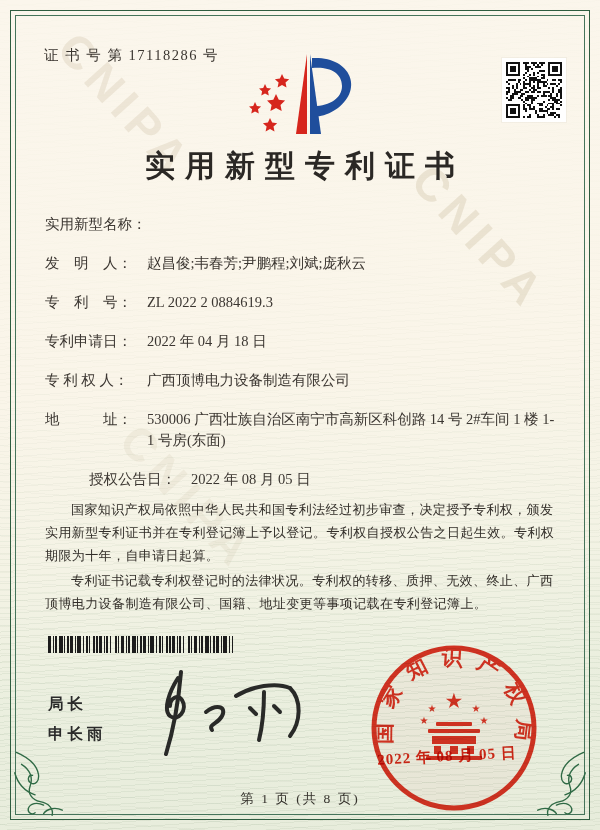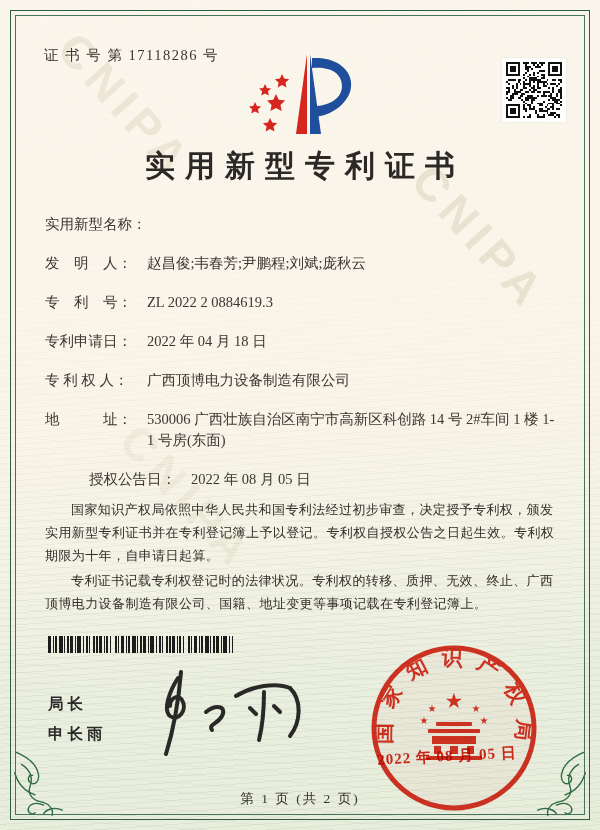--- a/index.html
+++ b/index.html
@@ -445,21 +445,21 @@
       <rect x="60" y="87" width="52" height="4" rx="1"></rect>
       <rect x="64" y="94" width="44" height="8"></rect>
       <rect x="66" y="104" width="7" height="8"></rect>
       <rect x="82" y="104" width="8" height="8"></rect>
       <rect x="99" y="104" width="7" height="8"></rect>
       <rect x="58" y="114" width="56" height="4" rx="1"></rect>
     </g>
   </svg>
   <div class="seal-date">2022 年 08 月 05 日</div>
 
-  <div class="footer">第 1 页 (共 2 页)</div>
+  <div class="footer">第 1 页 (共 8 页)</div>
 
   <svg class="corner-orn corner-br" viewBox="0 0 80 80">
     <g fill="none" stroke="#2f6a45" stroke-width="1.6" stroke-linecap="round">
       <path d="M76 4 C62 10 52 18 50 30 C49 38 54 43 59 40 C64 37 62 30 57 31"></path>
       <path d="M70 18 C60 24 56 34 60 44 C63 52 58 60 48 62 C38 64 32 70 34 78"></path>
       <path d="M78 28 C74 42 66 50 54 54"></path>
       <path d="M44 66 C52 62 60 64 62 70 C63 75 58 78 54 75"></path>
       <path d="M22 72 C30 68 40 70 44 76"></path>
     </g>
   </svg>

